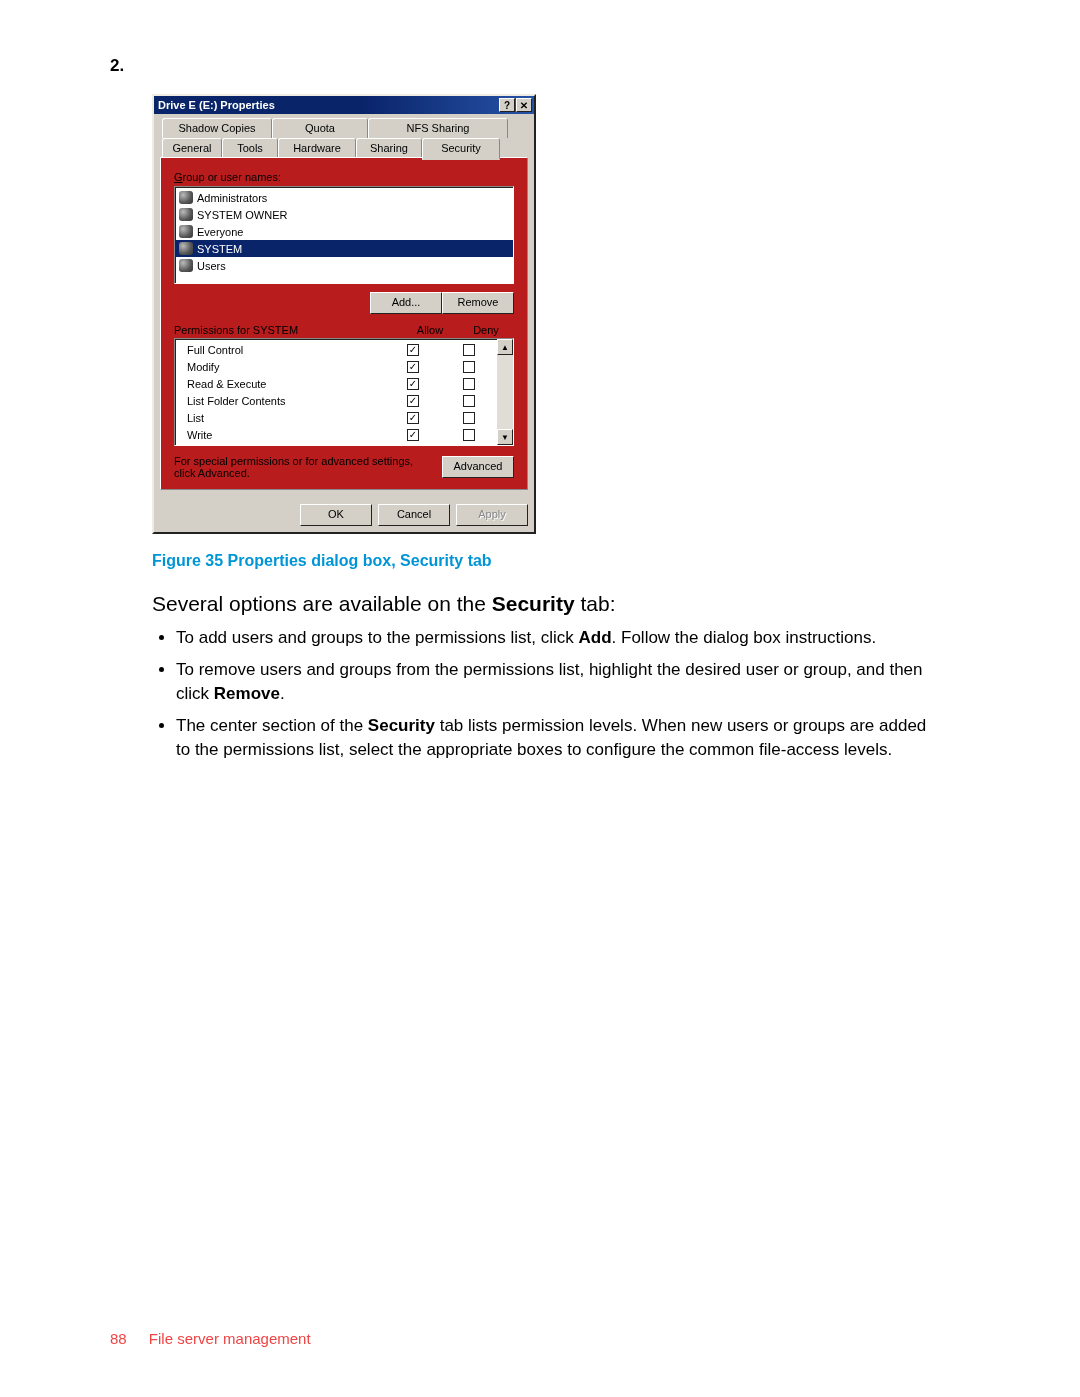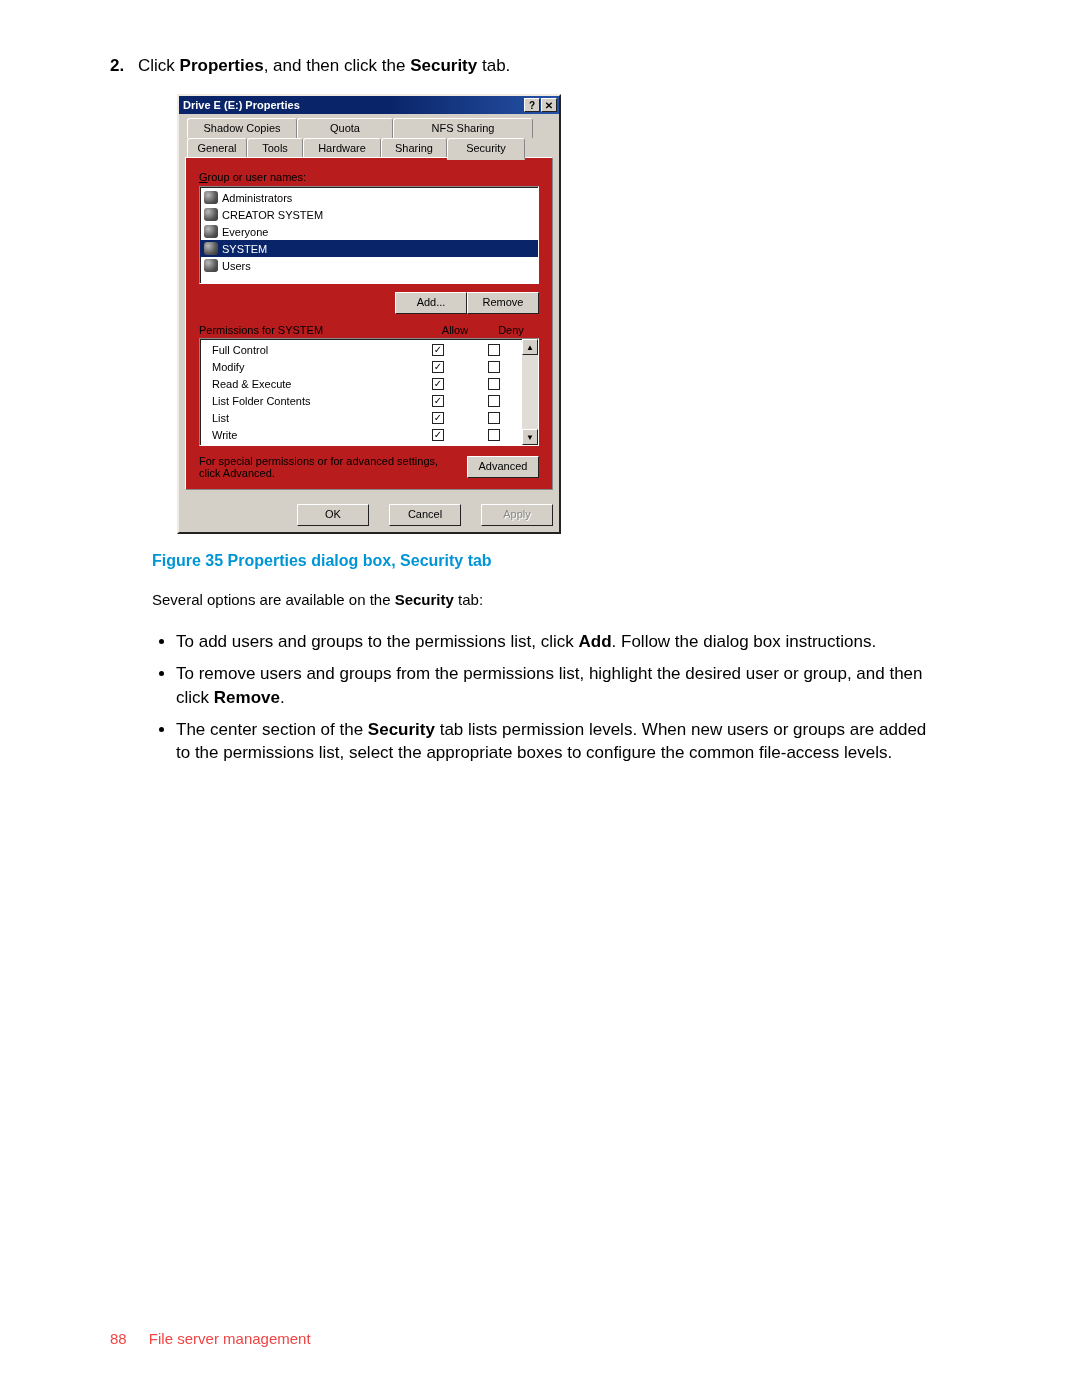--- a/index.html
+++ b/index.html
@@ -23,21 +23,21 @@
   .step-num {
     font-weight: bold;
     width: 28px;
     flex-shrink: 0;
   }
   .step-text { }
   .bold { font-weight: bold; }
 
   
   .dialog-wrap {
-    margin-left: 67px;
+    margin-left: 42px;
     margin-bottom: 18px;
   }
   .dialog {
     width: 384px;
     background: #d4d0c8;
     border-left: 2px solid #f0ece4;
     border-top: 2px solid #f0ece4;
     border-right: 2px solid #222;
     border-bottom: 2px solid #222;
     font-family: Tahoma, "MS Sans Serif", sans-serif;
@@ -219,37 +219,37 @@
   .adv-row {
     display: flex;
     align-items: center;
     margin-top: 9px;
     gap: 8px;
   }
   .adv-text { flex: 1; font-size: 11px; }
   .dlg-footer {
     display: flex;
     justify-content: flex-end;
-    gap: 20px;
+    gap: 6px;
     padding: 8px 6px 6px 6px;
   }
 
   
   .caption {
     color: #0096d6;
     font-weight: bold;
     font-size: 16px;
     margin-left: 42px;
     margin-bottom: 20px;
   }
   .body-para {
-    font-size: 15px;
+    font-size: 21px;
     color: #000;
     margin-left: 42px;
-    margin-bottom: 20px;
+    margin-bottom: 8px;
     line-height: 1.35;
   }
   ul.bullets {
     margin: 4px 0 14px 42px;
     padding-left: 24px;
     list-style: disc;
   }
   ul.bullets li {
     font-size: 17px;
     line-height: 1.4;
@@ -266,23 +266,20 @@
   .pg-num { margin-right: 18px; }
   .und { text-decoration: underline; text-decoration-color: #000; }
 </style>
 </head>
 <body>
 
 <div class="page">
 
   <div class="step-line">
     <span class="step-num">2.</span>
-    <span class="step-text">
-      <span>Click </span><span class="bold">Properties</span><span>, and then click the </span><span class="bold">Security</span><span> tab.</span>
-    </span>
   </div>
 
   <div class="dialog-wrap">
     <div class="dialog">
       <div class="titlebar">
         <span>Drive E (E:) Properties</span>
         <span class="spacer"></span>
         <span class="tb-btn">
             <b>?</b>
           </span>
@@ -305,21 +302,21 @@
         </div>
         <div class="tab-panel">
           <div class="gp-label"><span class="und" textcontent="Group or user names:">G</span><span>roup or user names:</span></div>
           <div class="listbox">
             <div class="list-item">
                 <span class="icon"></span>
                 <span>Administrators</span>
               </div>
             <div class="list-item">
                 <span class="icon"></span>
-                <span>CREATOR SYSTEM</span>
+                <span>SYSTEM OWNER</span>
               </div>
             <div class="list-item">
                 <span class="icon"></span>
                 <span>Everyone</span>
               </div>
             <div class="list-item sel">
                 <span class="icon"></span>
                 <span>SYSTEM</span>
               </div>
             <div class="list-item">

